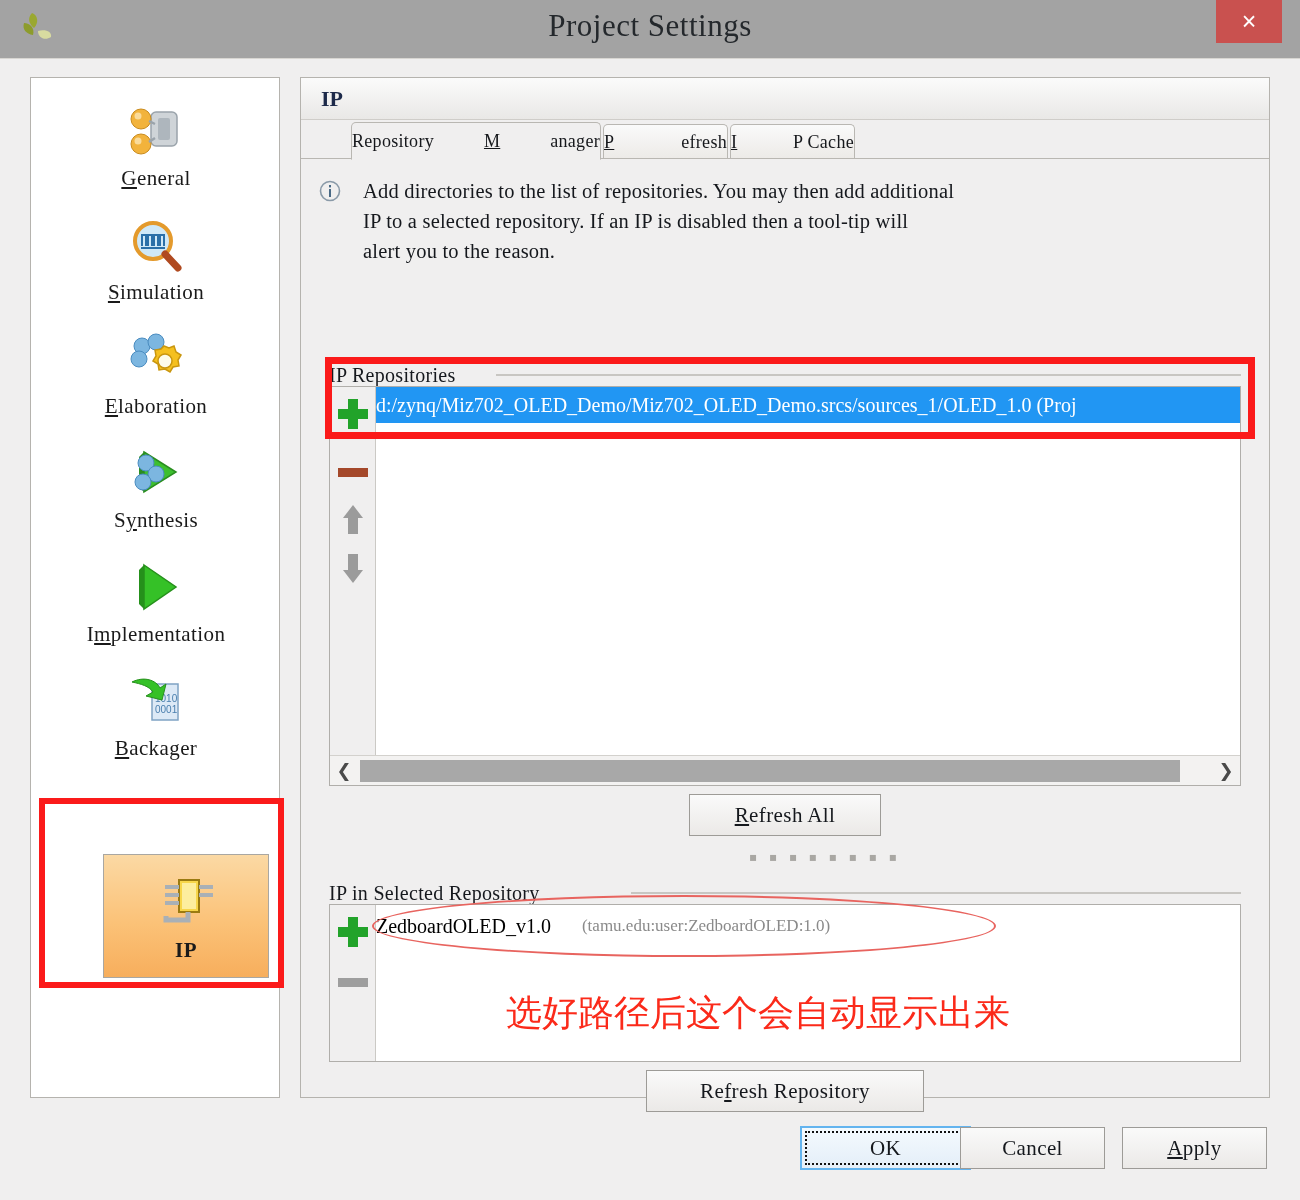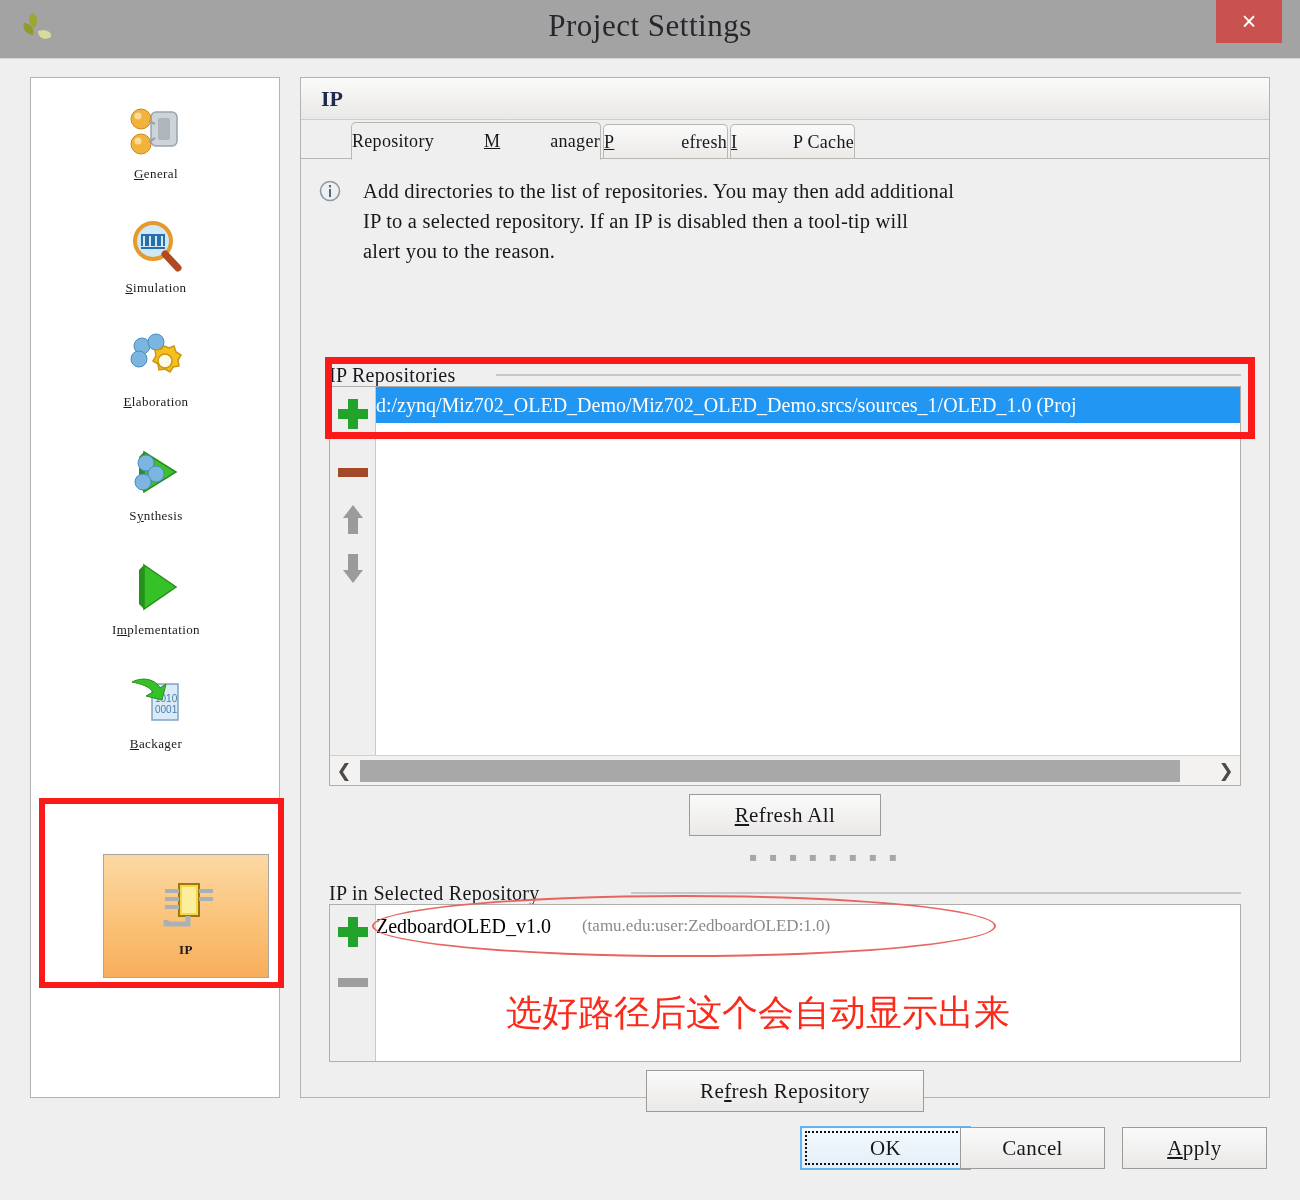--- a/index.html
+++ b/index.html
@@ -64,21 +64,21 @@
     width: 238px;
     text-align: center;
     cursor: pointer;
   }
   .side-icon {
     height: 62px;
     display: flex; align-items: center; justify-content: center;
   }
   .side-label {
     font-family: "Liberation Serif", serif;
-    font-size: 13px; color: #1a1a1a;
+    font-size: 21px; color: #1a1a1a;
     margin-top: 2px;
     letter-spacing: 0.4px;
   }
   .side-label u { text-decoration: underline; }
 
   .side-item-selected {
     position: absolute; left: 72px; top: 776px;
     width: 166px; height: 124px;
     background: linear-gradient(180deg,#fbd9a4 0%,#fbc278 55%,#f7ae5c 100%);
     border: 1px solid #a9a7a2;

